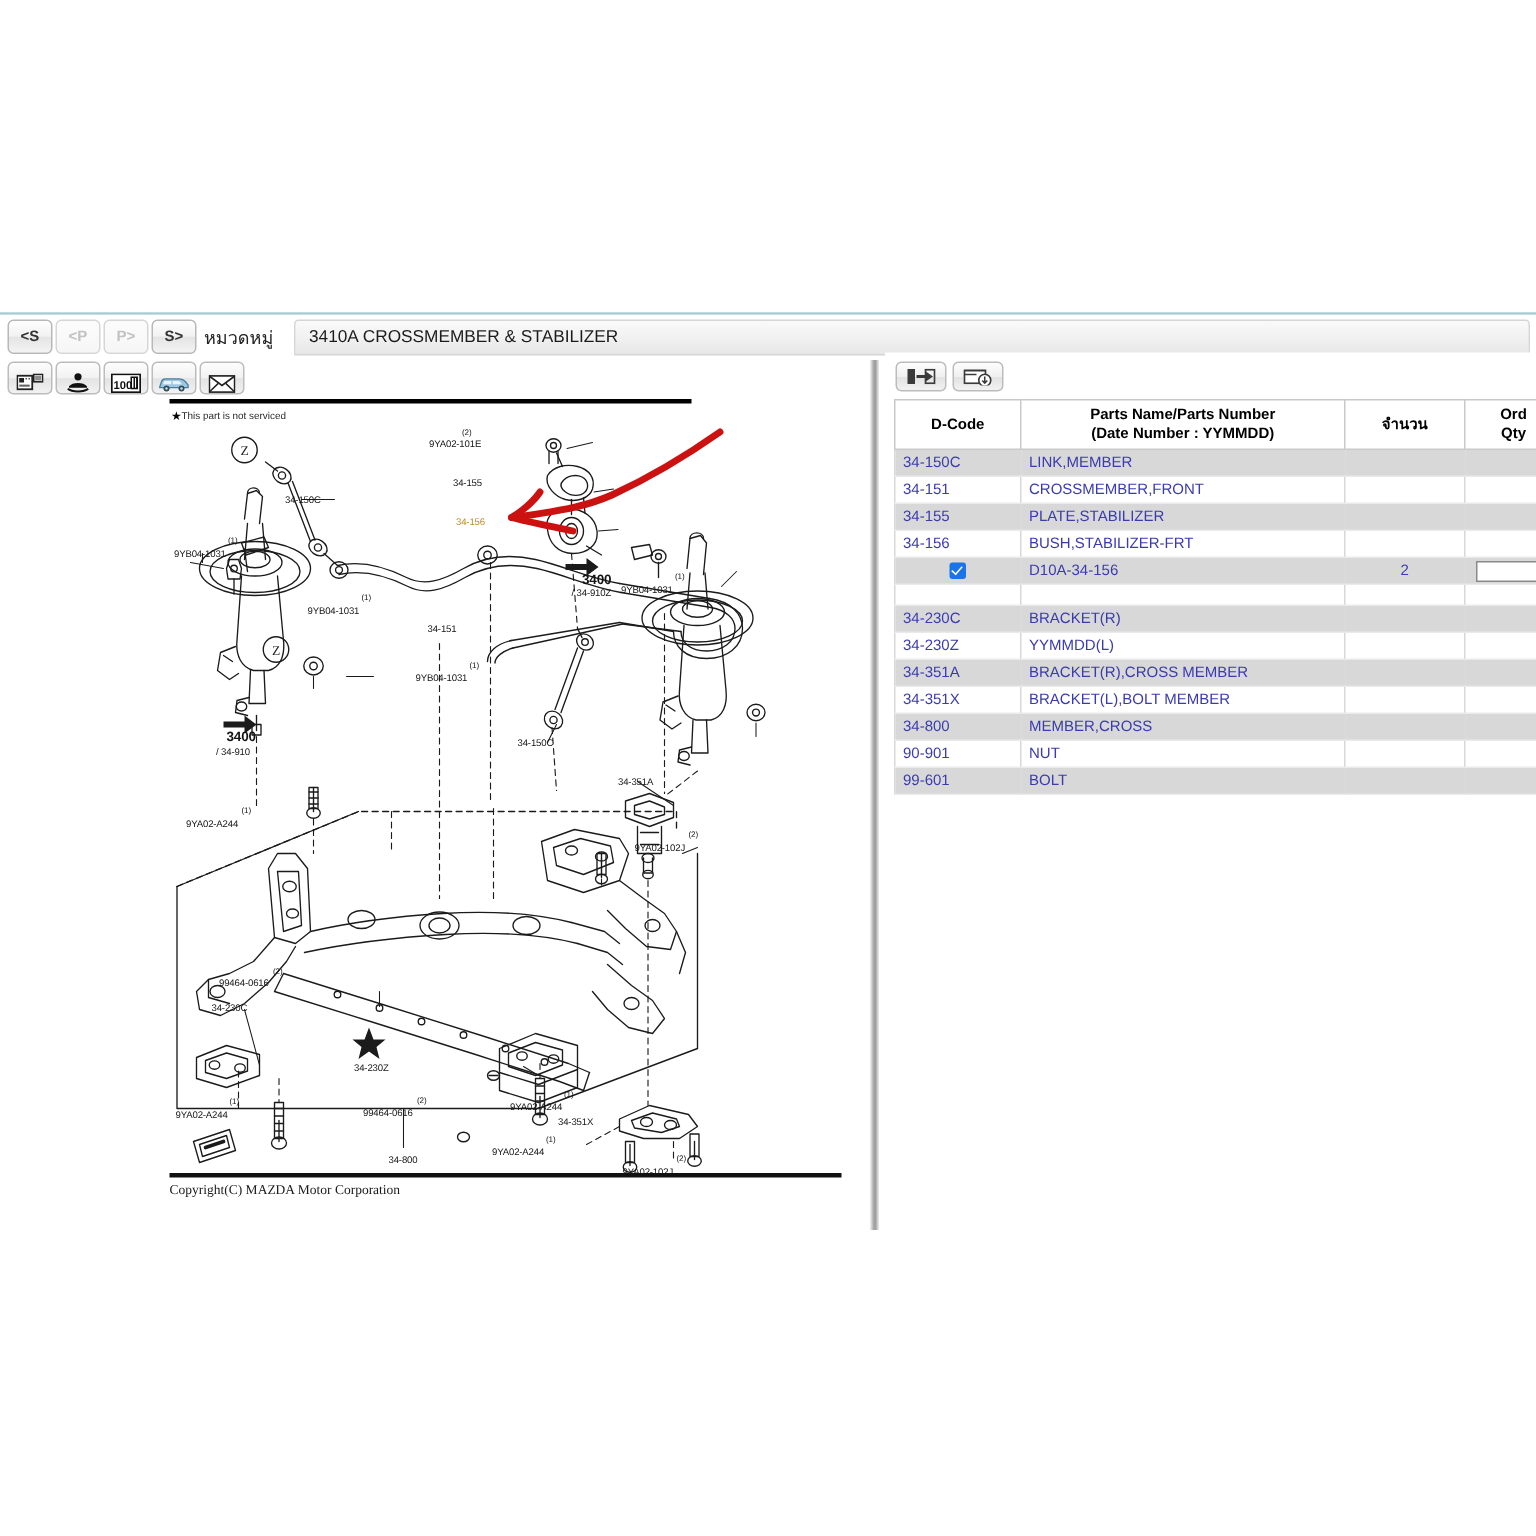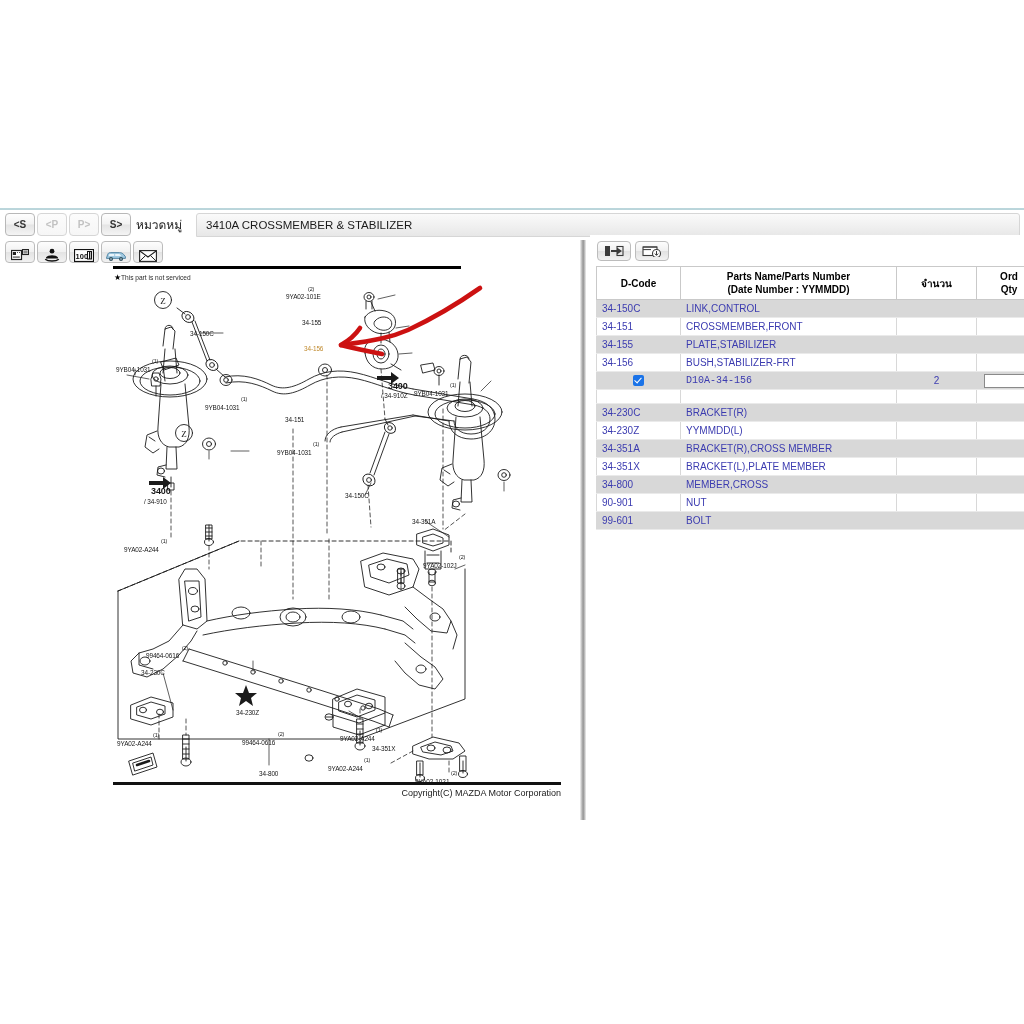--- a/index.html
+++ b/index.html
@@ -59,21 +59,21 @@
   
   .diagram-pane { position: absolute; left: 0px; top: 269px; width: 578px; height: 552px; background: #fff; }
   .diag-topline { position: absolute; left: 113px; top: 266px; width: 348px; height: 3px; background: #000; }
   .diag-botline { position: absolute; left: 113px; top: 782px; width: 448px; height: 2.5px; background: #111; }
 
   .not-serviced { position: absolute; left: 121px; top: 274px; font-size: 6.6px; color: #2a2a2a;
                   font-family: "Liberation Sans", sans-serif; white-space: nowrap; }
   .star-glyph { position: absolute; left: 114px; top: 273px; font-size: 8px; color: #000; }
 
   .copyright { position: absolute; left: 113px; top: 788px; width: 448px;
-               text-align: right; font-size: 9px; color: #1a1a1a; }
+               text-align: left; font-size: 9px; color: #1a1a1a; font-family: Liberation Serif, serif; }
 
   .dlabel { position: absolute; font-size: 6.4px; color: #151515; white-space: nowrap;
             font-family: "Liberation Sans", sans-serif; letter-spacing: -0.1px; }
   .dlabel.sup { font-size: 5.4px; }
   .dlabel.big { font-size: 9px; font-weight: bold; }
   .dlabel.hl { color: #c08a2e; }
 
   .vsplit { position: absolute; left: 580px; top: 240px; width: 6px; height: 580px;
             background: linear-gradient(to right, #f4f4f4, #a9a9a9 40%, #9c9c9c 60%, #f0f0f0); }
 
@@ -96,21 +96,21 @@
     border-top: 1px solid #eaeaea; border-bottom: 1px solid #eaeaea;
     padding: 1px 5px; height: 18px; font-size: 10px; color: #3b3bb0; white-space: nowrap;
   }
   tr.shade td { background: #d8d8d8; }
   tr.plain td { background: #ffffff; }
   tr.blank td { background: #ffffff; height: 14px; }
   td.code { text-align: left; }
   td.name { text-align: left; }
   td.qty  { text-align: center; color: #2a2a2a; }
   td.ord  { text-align: right; padding-right: 4px; }
-  td.sub-name { color: #1f1f1f; font-family: Liberation Mono, monospace; }
+  td.sub-name { color: #1f1f1f; }
   .th-dcode { width: 84px; }
   .th-name  { width: 216px; }
   .th-qty   { width: 80px; }
   .th-ord   { width: 65px; }
   .thai { font-family: "DejaVu Sans", sans-serif; font-weight: normal; font-size: 10px; }
 
   .chk { display: inline-block; width: 11px; height: 11px; border-radius: 2px;
          background: #1a73e8; position: relative; vertical-align: middle; cursor: pointer; }
   .chk::after { content: ""; position: absolute; left: 3px; top: 1px; width: 3px; height: 6px;
                 border: solid #fff; border-width: 0 1.6px 1.6px 0; transform: rotate(42deg); }
@@ -554,21 +554,21 @@
           <th class="th-qty thai">จำนวน</th>
           <th class="th-ord">
             <div>Ord</div>
             <div>Qty</div>
           </th>
         </tr>
       </thead>
       <tbody id="parts-body">
           <tr class="shade">
             <td class="code">34-150C</td>
-            <td class="name">LINK,CONTROL</td>
+            <td class="name">LINK,MEMBER</td>
             <td class="qty"></td>
             <td class="ord"></td>
           </tr>
           <tr class="plain">
             <td class="code">34-151</td>
             <td class="name">CROSSMEMBER,FRONT</td>
             <td class="qty"></td>
             <td class="ord"></td>
           </tr>
           <tr class="shade">
@@ -608,21 +608,21 @@
             <td class="ord"></td>
           </tr>
           <tr class="shade">
             <td class="code">34-351A</td>
             <td class="name">BRACKET(R),CROSS MEMBER</td>
             <td class="qty"></td>
             <td class="ord"></td>
           </tr>
           <tr class="plain">
             <td class="code">34-351X</td>
-            <td class="name">BRACKET(L),PLATE MEMBER</td>
+            <td class="name">BRACKET(L),BOLT MEMBER</td>
             <td class="qty"></td>
             <td class="ord"></td>
           </tr>
           <tr class="shade">
             <td class="code">34-800</td>
             <td class="name">MEMBER,CROSS</td>
             <td class="qty"></td>
             <td class="ord"></td>
           </tr>
           <tr class="plain">

